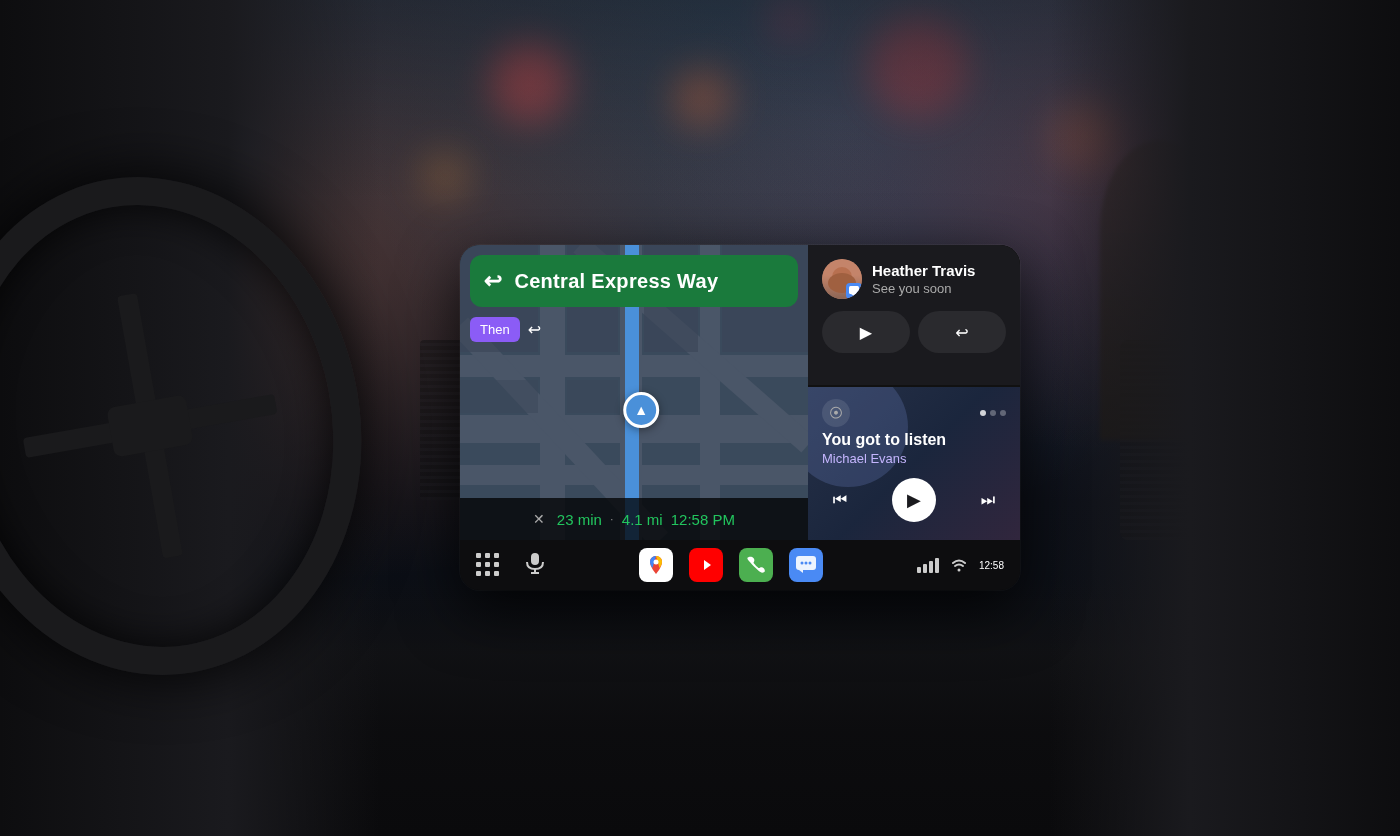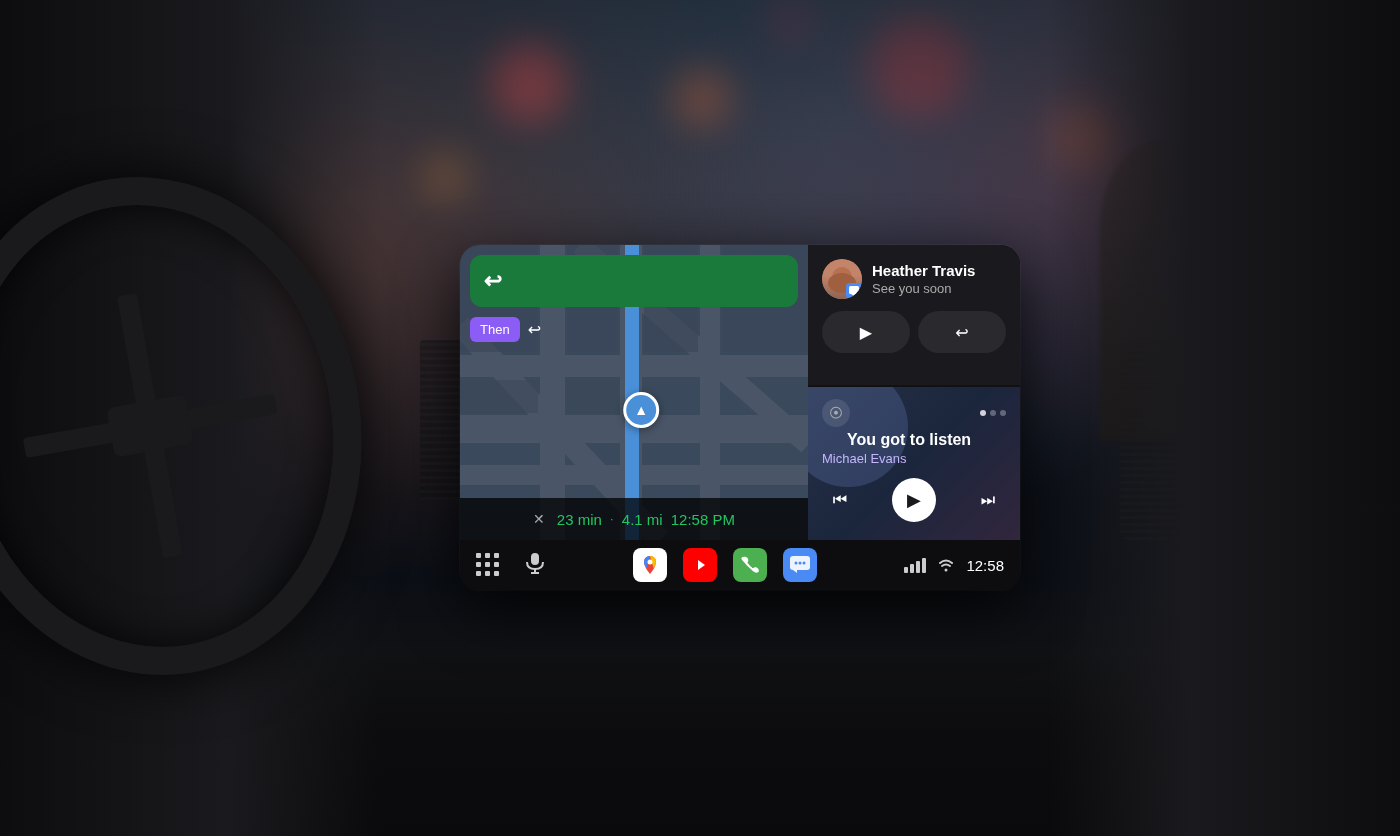--- a/index.html
+++ b/index.html
@@ -471,21 +471,20 @@
     .music-dot.active {
       background: rgba(255,255,255,0.8);
     }
 
     .music-title {
       color: white;
       font-size: 16px;
       font-weight: 700;
       margin-bottom: 2px;
       margin-top: 4px;
-      margin-left: 25px;
     }
 
     .music-artist {
       color: #c4b5fd;
       font-size: 13px;
       margin-bottom: 12px;
     }
 
     .music-controls {
       display: flex;
@@ -610,21 +609,21 @@
     }
 
     .signal-bar {
       width: 4px;
       background: #ccc;
       border-radius: 1px;
     }
 
     .nav-time {
       color: white;
-      font-size: 15px;
+      font-size: 10px;
       font-weight: 500;
     }
 
     
     .bokeh-1 { background: rgba(255,80,80,0.6); width: 80px; height: 80px; top: 5%; left: 35%; }
     .bokeh-2 { background: rgba(255,120,60,0.5); width: 60px; height: 60px; top: 8%; left: 48%; }
     .bokeh-3 { background: rgba(255,60,60,0.4); width: 100px; height: 100px; top: 2%; left: 62%; }
     .bokeh-4 { background: rgba(200,100,60,0.4); width: 70px; height: 70px; top: 12%; left: 75%; }
     .bokeh-5 { background: rgba(150,180,220,0.4); width: 90px; height: 90px; top: 3%; left: 85%; }
     .bokeh-6 { background: rgba(255,160,60,0.3); width: 50px; height: 50px; top: 18%; left: 30%; }
@@ -752,20 +751,21 @@
       <rect x="0" y="0" width="78" height="107" fill="#3a4557" opacity="0.6"></rect>
       <rect x="107" y="0" width="51" height="107" fill="#3a4557" opacity="0.6"></rect>
       <rect x="184" y="0" width="54" height="107" fill="#3a4557" opacity="0.6"></rect>
       <rect x="262" y="0" width="86" height="107" fill="#3a4557" opacity="0.6"></rect>
       <rect x="0" y="135" width="78" height="33" fill="#3a4557" opacity="0.5"></rect>
       <rect x="107" y="135" width="51" height="33" fill="#3a4557" opacity="0.5"></rect>
     </svg>
 
     <div class="nav-banner">
       <span class="nav-arrow-icon">↩</span>
+      <span class="nav-street-name">Central Express Way</span>
     </div>
 
     <div class="then-instruction">
       <span class="then-badge">Then</span>
       <span class="then-arrow">↩</span>
     </div>
 
     <div class="location-marker">
       <div class="location-dot"></div>
     </div>

